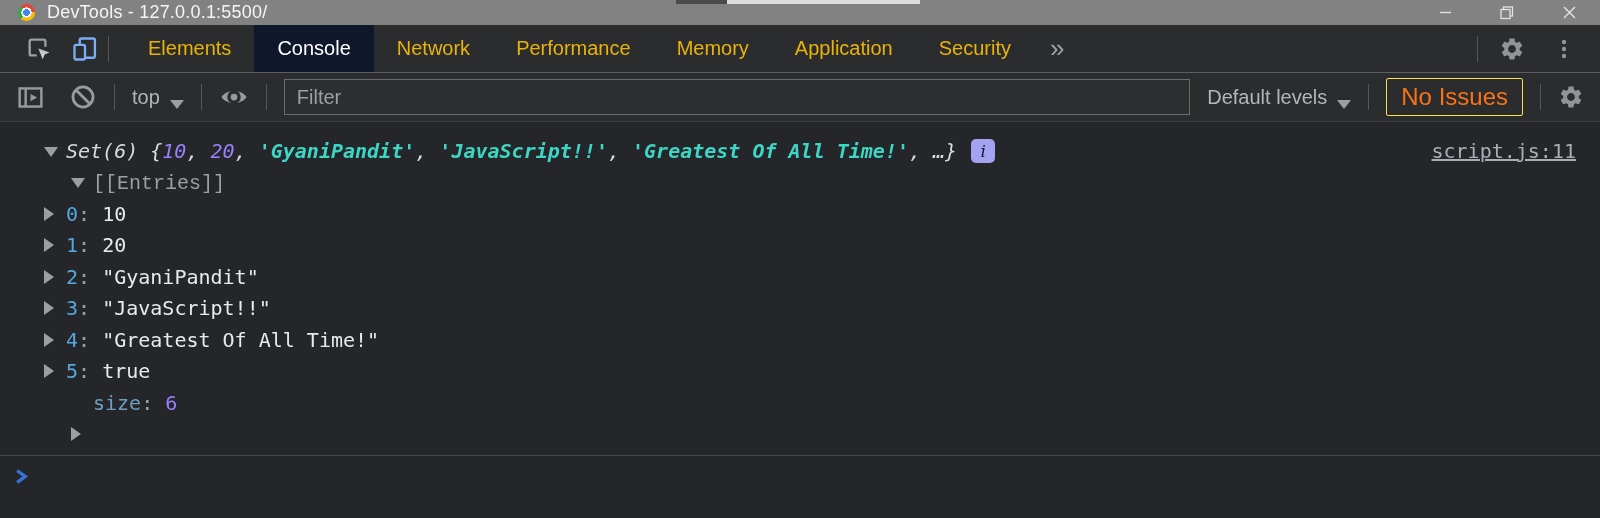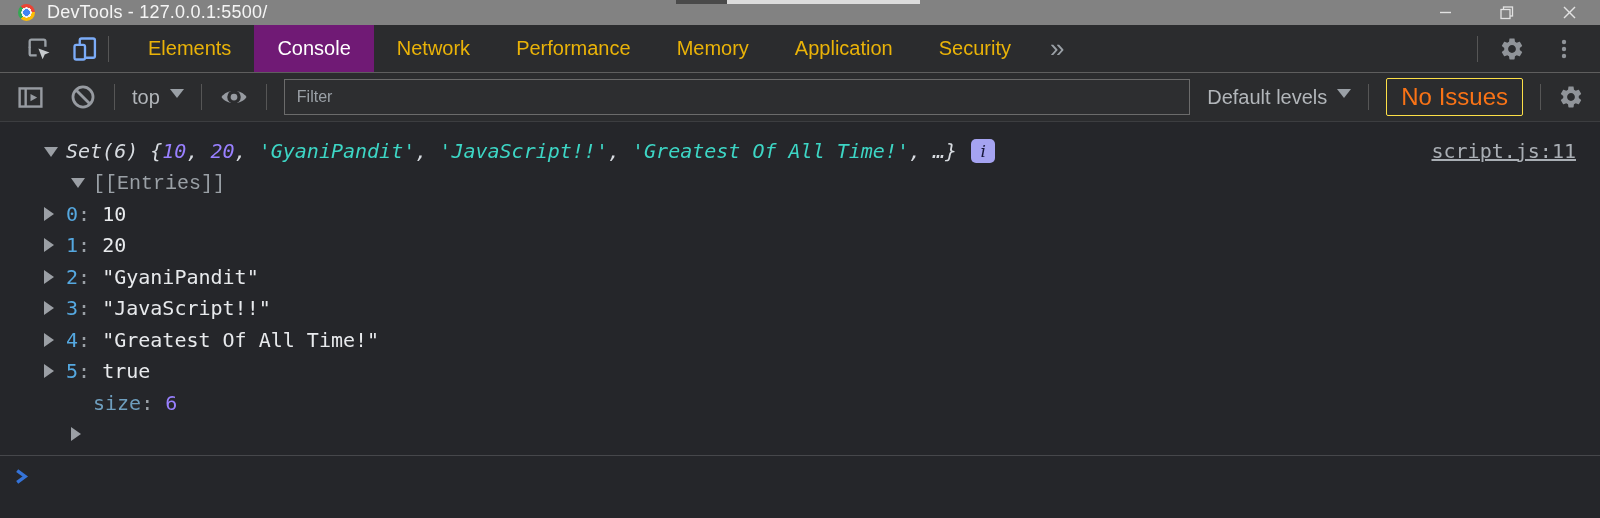--- a/index.html
+++ b/index.html
@@ -20,54 +20,54 @@
   .win-controls { margin-left:auto; display:flex; height:25px; }
   .win-btn { width:62px; height:25px; display:flex; align-items:center; justify-content:center; }
 
   
   .tabbar { height:48px; flex:0 0 48px; background:#2B2C2E; border-bottom:1px solid #5E5E5E; display:flex; align-items:stretch; }
   .tb-iconbtn { display:flex; align-items:center; justify-content:center; padding:0; margin:0; }
   .icon-inspect { margin-left:16px; width:46px; }
   .icon-device { width:46px; }
   .vdiv { width:1px; height:26px; background:#565656; align-self:center; }
   .tab { display:flex; align-items:center; padding:0 23px; color:#eab308; font-size:20px; cursor:default; }
-  .tab.active { background:#701a75; color:#FFFFFF;justify-content:center; }
+  .tab.active { background:#0f172a; color:#FFFFFF;justify-content:center; }
   .tabs-start-gap { width:16px; }
   .more-tabs { display:flex; align-items:center; color:#9AA0A6; font-size:26px; padding:0 16px; }
   .tb-spacer { flex:1; }
   .tb-right { display:flex; align-items:center; padding-right:10px; }
   .tb-right .vdiv { margin:0 8px 0 0; }
   .tb-right .tb-iconbtn { width:52px; }
 
   
   .toolbar { height:49px; flex:0 0 49px; background:#2B2C2E; border-bottom:1px solid #3C3D40; display:flex; align-items:center; padding:0 16px; }
   .tl-iconbtn { display:flex; align-items:center; justify-content:center; flex:0 0 auto; }
   .toolbar .vdiv { margin:0 17px; flex:0 0 auto; }
-  .dropdown { display:flex; align-items:flex-start; color:#B2B6BA; font-size:20px; flex:0 0 auto; }
+  .dropdown { display:flex; align-items:flex-end; color:#B2B6BA; font-size:20px; flex:0 0 auto; }
   .caret { width:0; height:0; border-left:7px solid transparent; border-right:7px solid transparent; border-top:9px solid #9AA0A6; margin-left:10px; margin-top:3px; }
   .clear-btn { margin-left:24px; }
-  .filter-input { flex:1 1 auto; height:36px; background:#2D2E30; border:1px solid #6B6B6B; color:#E8EAED; font-size:16px; font-family:"Liberation Sans", sans-serif; padding:0 12px; outline:none; min-width:100px; }
+  .filter-input { flex:1 1 auto; height:36px; background:#2D2E30; border:1px solid #6B6B6B; color:#E8EAED; font-size:20px; font-family:"Liberation Sans", sans-serif; padding:0 12px; outline:none; min-width:100px; }
   .filter-input::placeholder { color:#9AA0A6; }
   .levels-dd { margin-left:17px; }
   .issues-btn { border:1px solid #fde047; border-radius:2px; color:#f97316; font-size:24px; padding:4px 14px; flex:0 0 auto; }
 
   
   .console { flex:1; background:#25262A; font-family:"DejaVu Sans Mono", monospace; font-size:20px; color:#E8EAED; padding-top:13px; overflow:hidden; }
   .crow { height:31.5px; display:flex; align-items:center; white-space:pre; }
   .row0 { padding-left:44px; padding-right:24px; }
   .lvl1 { padding-left:71px; }
   .lvl1.noarrow { padding-left:93px; }
   .lvl2 { padding-left:44px; }
   .arrow { width:22px; flex:0 0 22px; display:flex; align-items:center; }
   .arrow.down::before { content:""; border-left:7px solid transparent; border-right:7px solid transparent; border-top:10px solid #9B9FA5; margin-top:2px; }
   .arrow.right::before { content:""; border-top:7px solid transparent; border-bottom:7px solid transparent; border-left:10px solid #9B9FA5; }
   .preview { white-space:pre; font-style:italic; }
   .p-base { color:#D7DBE0; }
   .p-num { color:#9980FF; }
-  .p-str { color:#3DD6C5; }
+  .p-str { color:#3DD6C5;font-weight:bold; }
   .info-badge { display:inline-block; width:24px; height:24px; flex:0 0 24px; background:#A5A3F1; border-radius:5px; color:#17173B; font-family:"DejaVu Serif", serif; font-style:italic; font-size:17px; line-height:24px; text-align:center; margin-left:14px; }
   .source-link { margin-left:auto; color:#A9AEB4; text-decoration:underline; font-size:20px; }
   .textgroup { white-space:pre; }
   .t-gray { color:#9AA0A6;font-family:Liberation Mono, monospace; }
   .t-idx { color:#55A8E0; }
   .t-sep { color:#9AA0A6; }
   .t-val { color:#E8EAED; }
   .t-size { color:#6E9EBE; }
   .t-num { color:#9980FF; }
   .console-divider { border-top:1px solid #46474B; margin-top:5px; }

